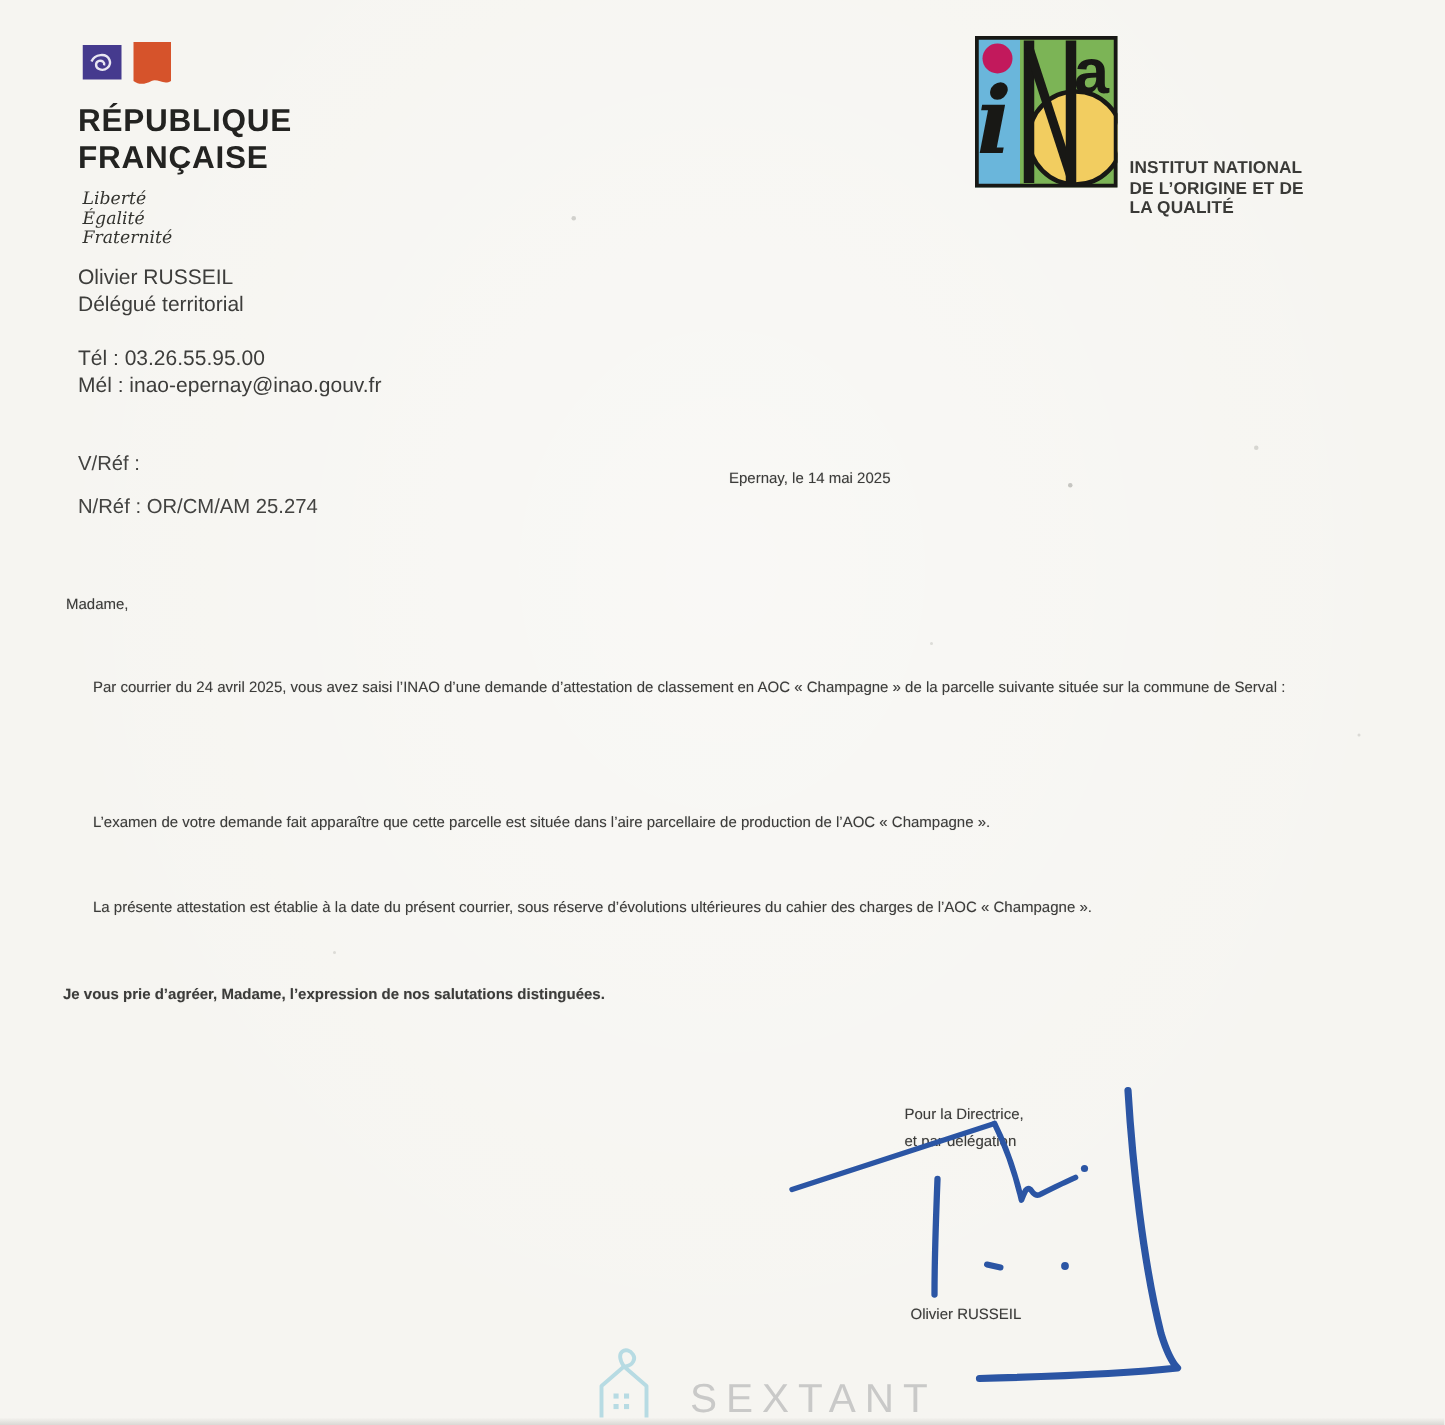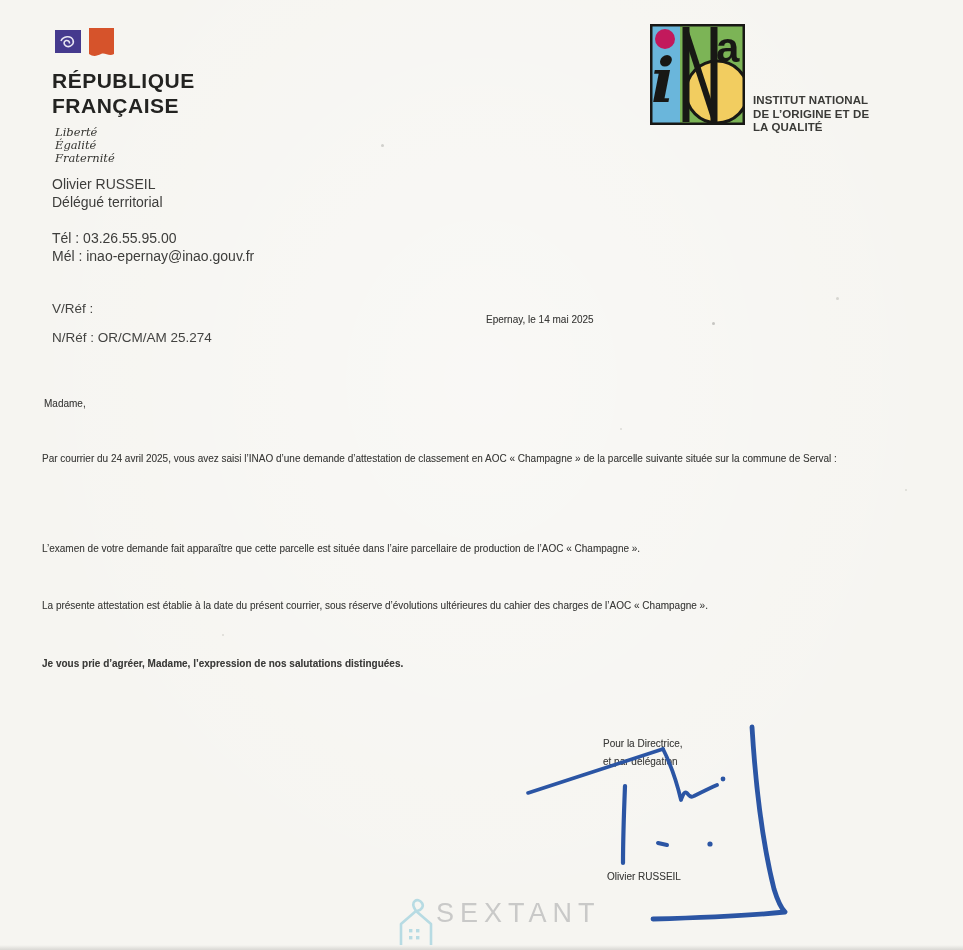--- a/index.html
+++ b/index.html
@@ -33,21 +33,21 @@
     color: #3a3a37; letter-spacing: 0.1px;
   }
 
   
   .small-text { font-size: 14px; line-height: 18px; color: #3d3d3b; }
   .ref-text   { font-size: 13.5px; color: #434341; text-align: center; }
   .body-text  {
     font-size: 10px; line-height: 19.5px; color: #3c3c3a;
     text-shadow: 0 0 0.6px rgba(70,70,70,0.35);
   }
-  .justify { text-align: justify; }
+  .justify { text-align: justify; margin-left: 20px; }
 
   
   .watermark-text {
     font-size: 27px; letter-spacing: 6px; font-weight: 400;
     color: #c9c9c8;
   }
 
   
   .speck { position: absolute; border-radius: 50%; background: #8a8a85; }
 
@@ -85,21 +85,21 @@
       <circle cx="15" cy="15" r="10" fill="#c2195c"></circle>
       <circle cx="67" cy="68" r="31" fill="#f2cd60" stroke="#181815" stroke-width="3"></circle>
       <text x="1" y="78" font-family="DejaVu Serif, serif" font-style="italic" font-weight="bold" font-size="62" fill="#181815">i</text>
       <path d="M36,3 L36,98" stroke="#181815" stroke-width="7"></path>
       <path d="M36,8 L64,94" stroke="#181815" stroke-width="6"></path>
       <path d="M64,3 L64,98" stroke="#181815" stroke-width="7"></path>
       <text x="66" y="38" font-family="Liberation Sans, sans-serif" font-weight="bold" font-size="42" fill="#181815">a</text>
       <rect x="0" y="0" width="95" height="101" fill="none" stroke="#181815" stroke-width="5"></rect>
     </svg>
   </div>
-  <div class="abs inao-caption" style="left:753px; top:94px;">
+  <div class="abs inao-caption" style="left:753px; top:106px;">
     <div>INSTITUT NATIONAL</div>
     <div>DE L’ORIGINE ET DE</div>
     <div>LA QUALITÉ</div>
   </div>
 
   <div class="abs small-text" style="left:52px; top:175px;">
     <div>Olivier RUSSEIL</div>
     <div>Délégué territorial</div>
   </div>
 
@@ -136,21 +136,21 @@
         <path d="M113,80 C112,105 111,132 111,157" stroke-width="4.2"></path>
 
         <path d="M146,137 L155,139" stroke-width="4"></path>
         <circle cx="198" cy="138" r="2.6" fill="#2b55a4" stroke="none"></circle>
 
         <path d="M240,21 C243,70 250,135 262,183 C266,196 270,203 273,206 C235,210 180,212 141,213" stroke-width="4.8"></path>
       </g>
     </svg>
   </div>
 
-  <div class="abs" style="left:396px; top:898px; display:flex; align-items:flex-start; gap:2px;">
+  <div class="abs" style="left:396px; top:898px; display:flex; align-items:flex-end; gap:26px;">
     <svg width="38" height="50" viewBox="0 0 38 50">
       <g fill="none" stroke="#b7dbe3" stroke-width="2.6" stroke-linejoin="round" stroke-linecap="round">
         <path d="M5,26 L20,13 L35,26 L35,49 L5,49 Z"></path>
         <path d="M20,13 C13,3 22,-1 26,5 C28,8 26,12 21,13"></path>
       </g>
       <g fill="#b7dbe3">
         <rect x="13" y="31" width="3.4" height="3.4"></rect>
         <rect x="20" y="31" width="3.4" height="3.4"></rect>
         <rect x="13" y="38" width="3.4" height="3.4"></rect>
         <rect x="20" y="38" width="3.4" height="3.4"></rect>

